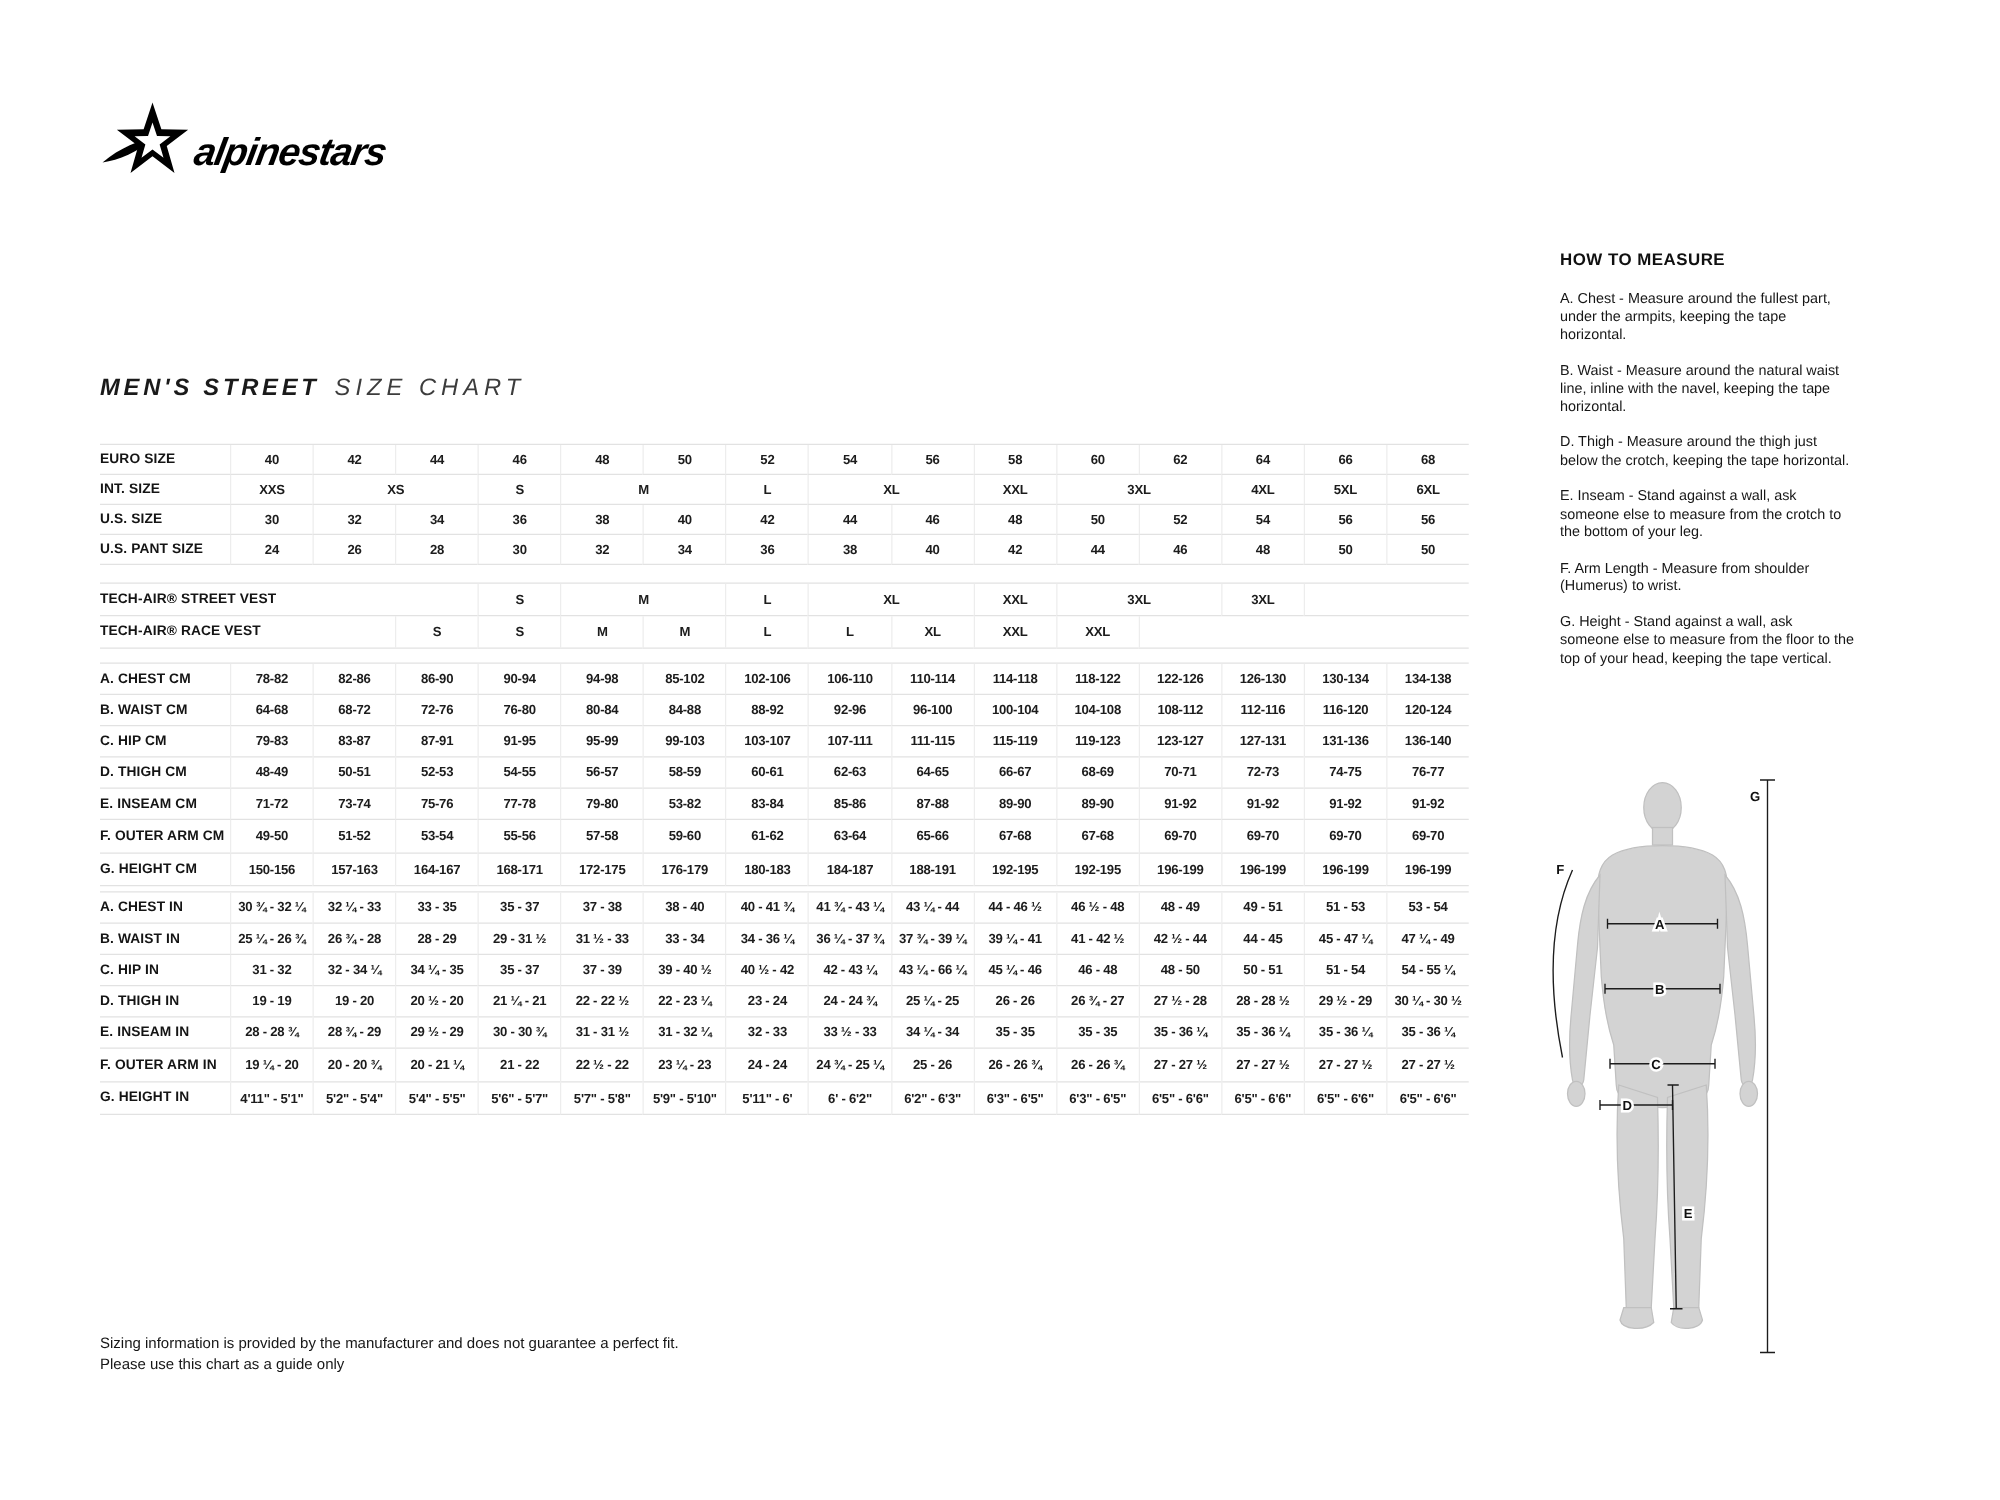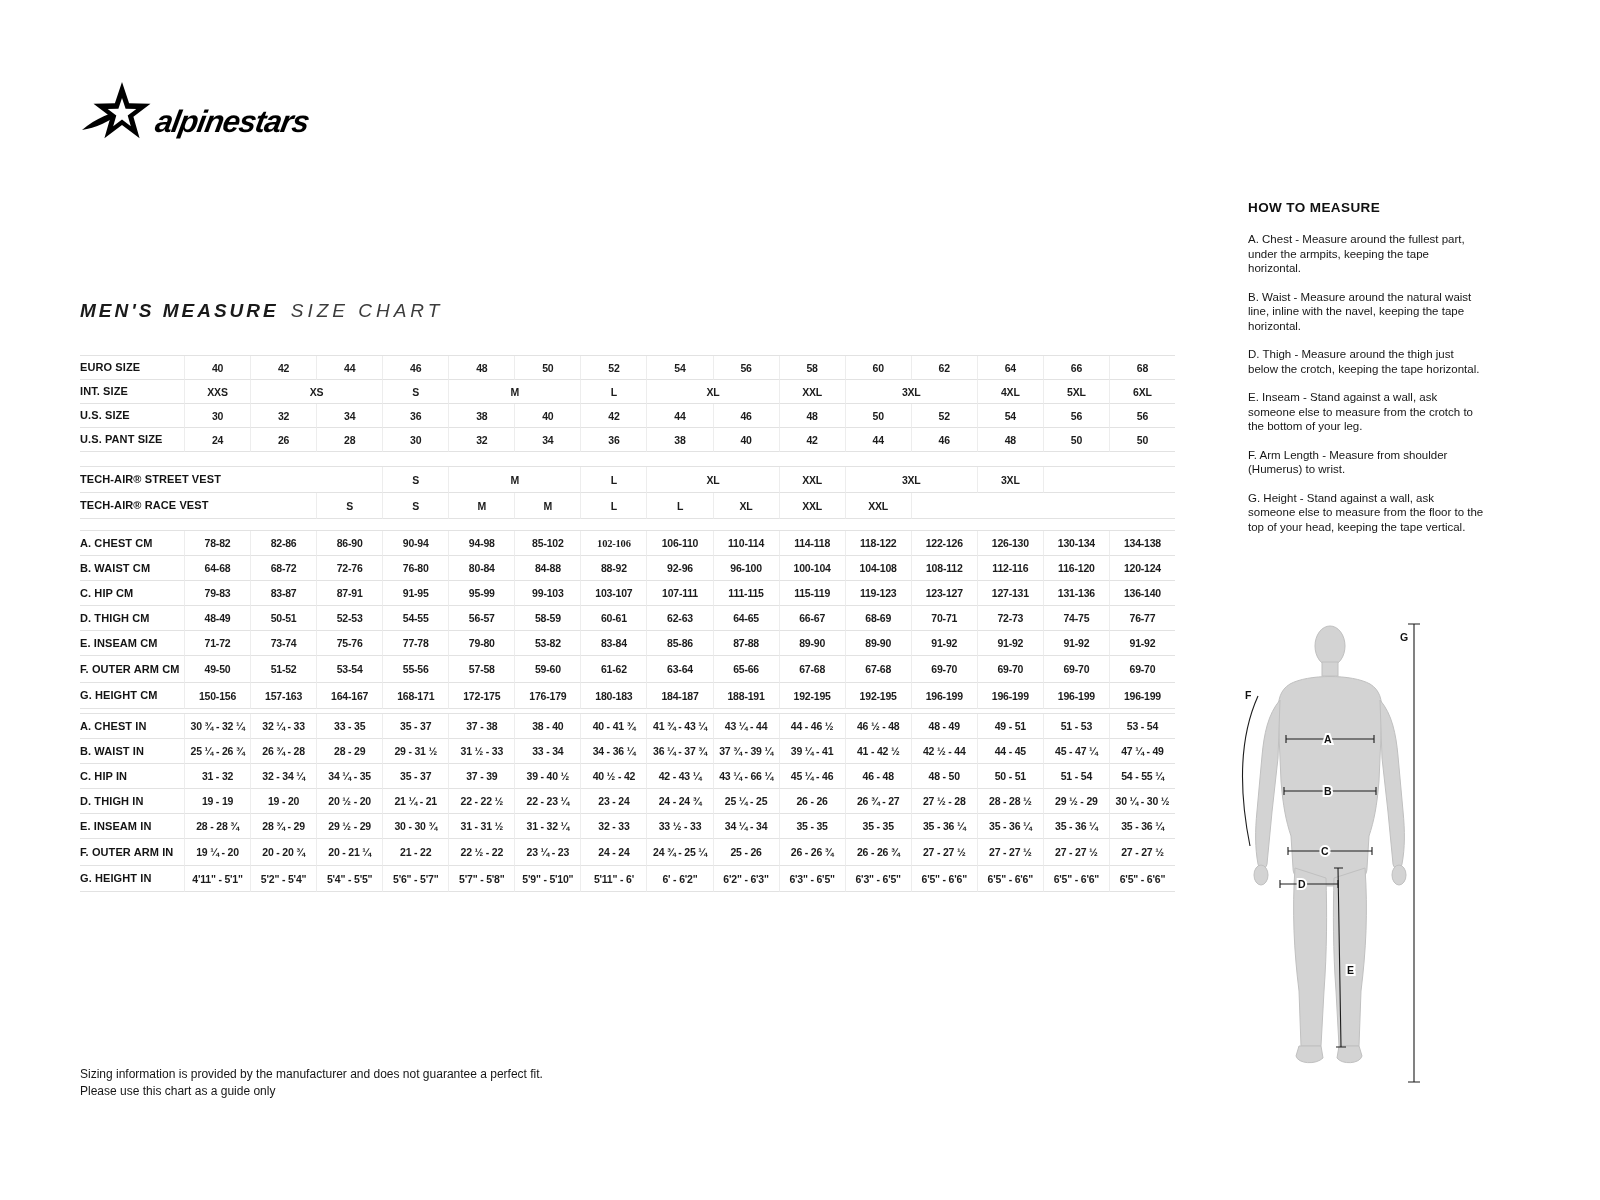--- a/index.html
+++ b/index.html
@@ -44,21 +44,21 @@
 <div class="page">
 
   <svg class="logo" width="280" height="90" viewBox="0 0 280 90">
     <path fill="#000" d="M2,58 C16,46 32,40 44,38 C30,50 15,56 2,58 Z"></path>
     <polygon fill="#000" points="42,10 49.1,31.3 70.5,31.7 53.4,44.7 59.6,66.3 42,53 24.4,66.3 30.6,44.7 13.5,31.7 34.9,31.3"></polygon>
     <polygon fill="#fff" points="42,26 45.6,36.8 56.3,37 47.7,43.5 50.8,54.2 42,47.5 33.2,54.2 36.3,43.5 27.7,37 38.4,36.8"></polygon>
     <text x="0" y="0" transform="translate(74,60) skewX(-10)" font-family="&quot;Liberation Sans&quot;, sans-serif" font-size="31" font-weight="bold" font-style="italic" letter-spacing="-1" fill="#000">alpinestars</text>
   </svg>
 
   <div class="title">
-    <span class="primary">MEN'S MEASURE</span><span class="secondary">SIZE CHART</span>
+    <span class="primary">MEN'S STREET</span><span class="secondary">SIZE CHART</span>
   </div>
 
   <div class="size-table">
       <div class="tgroup" style="margin-bottom: 14px;">
         <div class="trow" style="height: 24px;">
           <div class="tlabel">EURO SIZE</div>
           <div class="tcell" style="grid-column: span 1;">40</div>
           <div class="tcell" style="grid-column: span 1;">42</div>
           <div class="tcell" style="grid-column: span 1;">44</div>
           <div class="tcell" style="grid-column: span 1;">46</div>
@@ -155,21 +155,21 @@
       </div>
       <div class="tgroup" style="margin-bottom: 4px;">
         <div class="trow" style="height: 25px;">
           <div class="tlabel">A. CHEST CM</div>
           <div class="tcell" style="grid-column: span 1;">78-82</div>
           <div class="tcell" style="grid-column: span 1;">82-86</div>
           <div class="tcell" style="grid-column: span 1;">86-90</div>
           <div class="tcell" style="grid-column: span 1;">90-94</div>
           <div class="tcell" style="grid-column: span 1;">94-98</div>
           <div class="tcell" style="grid-column: span 1;">85-102</div>
-          <div class="tcell" style="grid-column: span 1; font-family: Liberation Serif, serif;">102-106</div>
+          <div class="tcell" style="grid-column: span 1;">102-106</div>
           <div class="tcell" style="grid-column: span 1;">106-110</div>
           <div class="tcell" style="grid-column: span 1;">110-114</div>
           <div class="tcell" style="grid-column: span 1;">114-118</div>
           <div class="tcell" style="grid-column: span 1;">118-122</div>
           <div class="tcell" style="grid-column: span 1;">122-126</div>
           <div class="tcell" style="grid-column: span 1;">126-130</div>
           <div class="tcell" style="grid-column: span 1;">130-134</div>
           <div class="tcell" style="grid-column: span 1;">134-138</div>
         </div>
         <div class="trow" style="height: 25px;">

